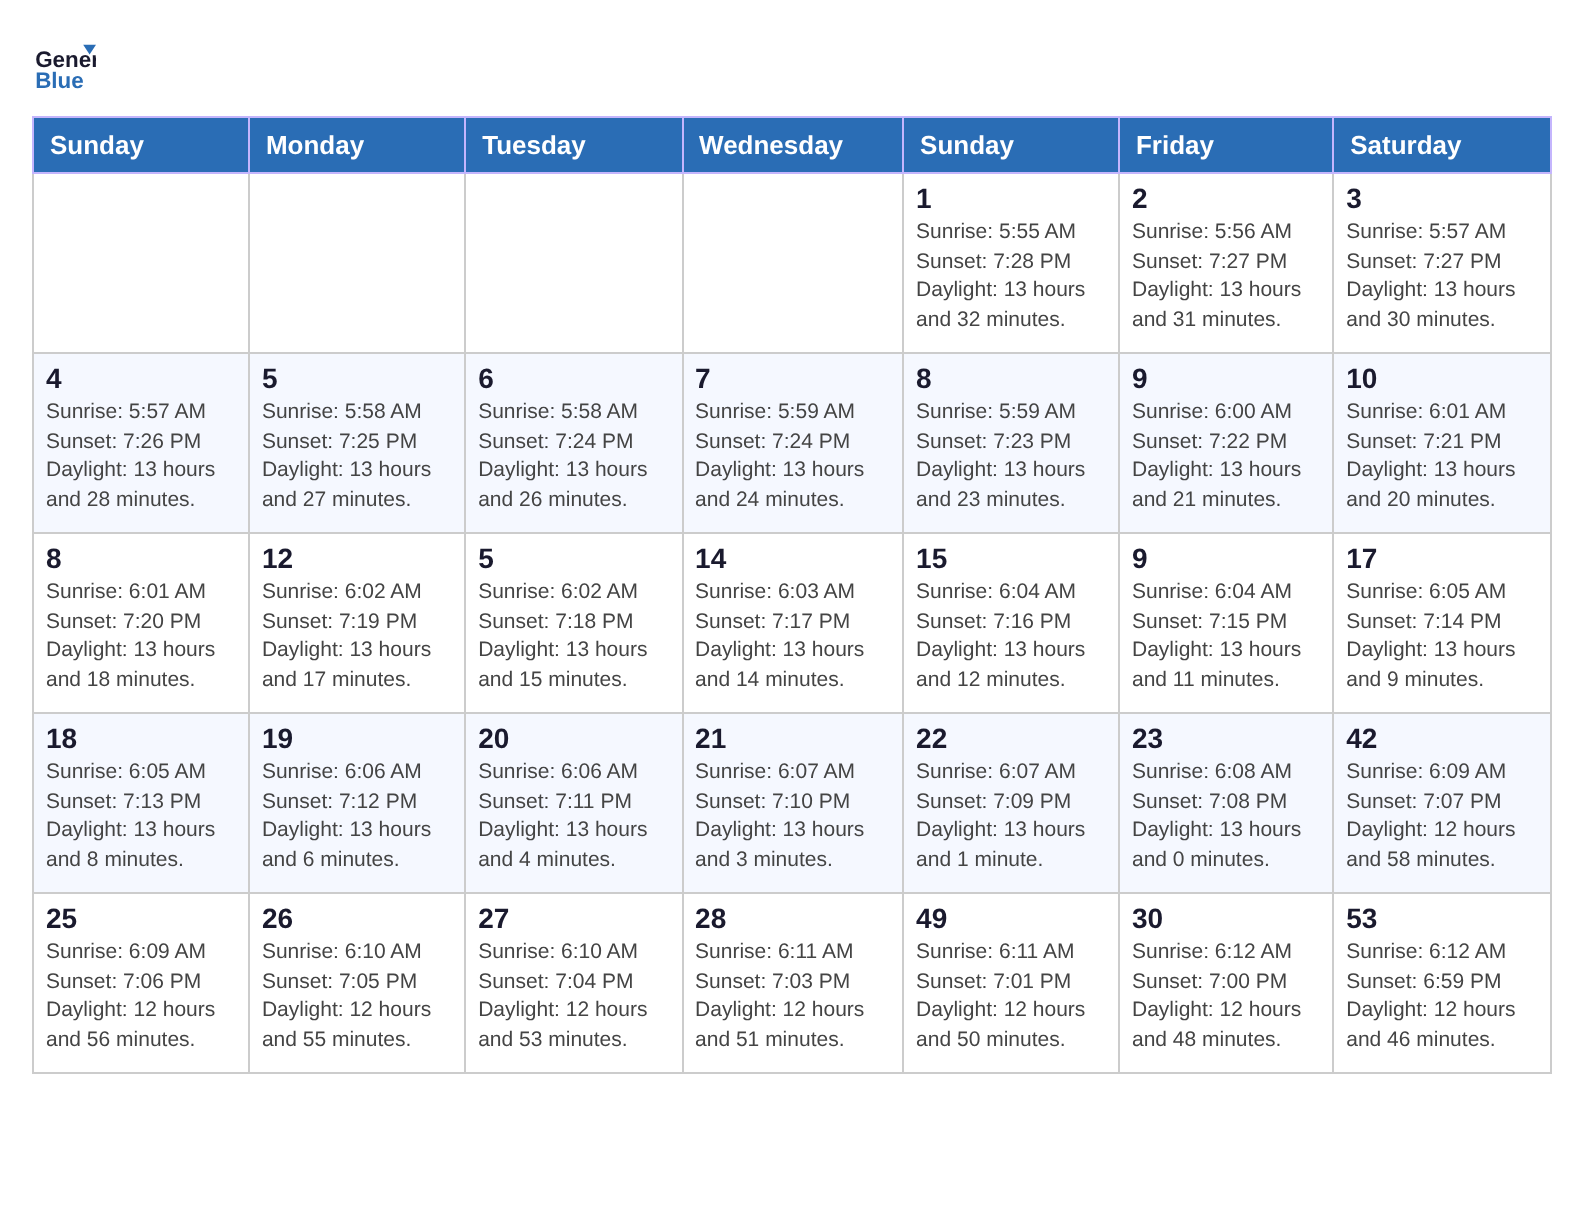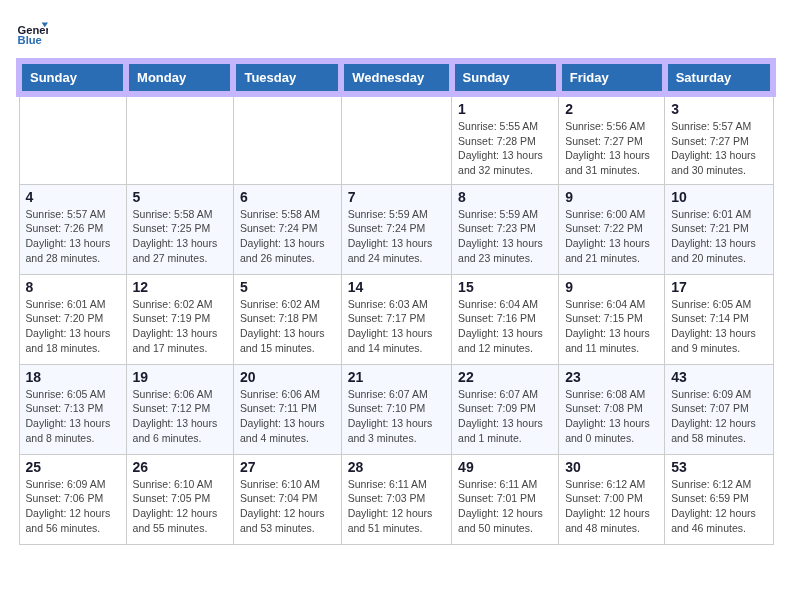--- a/index.html
+++ b/index.html
@@ -16,21 +16,21 @@
     
     .calendar { width: 100%; border-collapse: collapse; }
     
     .calendar th {
       background-color: #2a6db5;
       color: white;
       text-align: left;
       padding: 6px 8px;
       font-size: 13px;
       font-weight: bold;
-      border: 6px solid #c4b5fd;
+      border: 1px solid #c4b5fd;
     }
     
     .calendar td {
       border: 1px solid #ccc;
       vertical-align: top;
       padding: 4px 6px;
       font-size: 11px;
       color: #333;
       width: 113px;
       height: 90px;
@@ -175,21 +175,21 @@
         </td>
         <td>
           <div class="day-number">22</div>
           <div class="day-info">Sunrise: 6:07 AM<br>Sunset: 7:09 PM<br>Daylight: 13 hours<br>and 1 minute.</div>
         </td>
         <td>
           <div class="day-number">23</div>
           <div class="day-info">Sunrise: 6:08 AM<br>Sunset: 7:08 PM<br>Daylight: 13 hours<br>and 0 minutes.</div>
         </td>
         <td>
-          <div class="day-number">43</div>
+          <div class="day-number">42</div>
           <div class="day-info">Sunrise: 6:09 AM<br>Sunset: 7:07 PM<br>Daylight: 12 hours<br>and 58 minutes.</div>
         </td>
       </tr>
       <tr>
         <td>
           <div class="day-number">25</div>
           <div class="day-info">Sunrise: 6:09 AM<br>Sunset: 7:06 PM<br>Daylight: 12 hours<br>and 56 minutes.</div>
         </td>
         <td>
           <div class="day-number">26</div>

